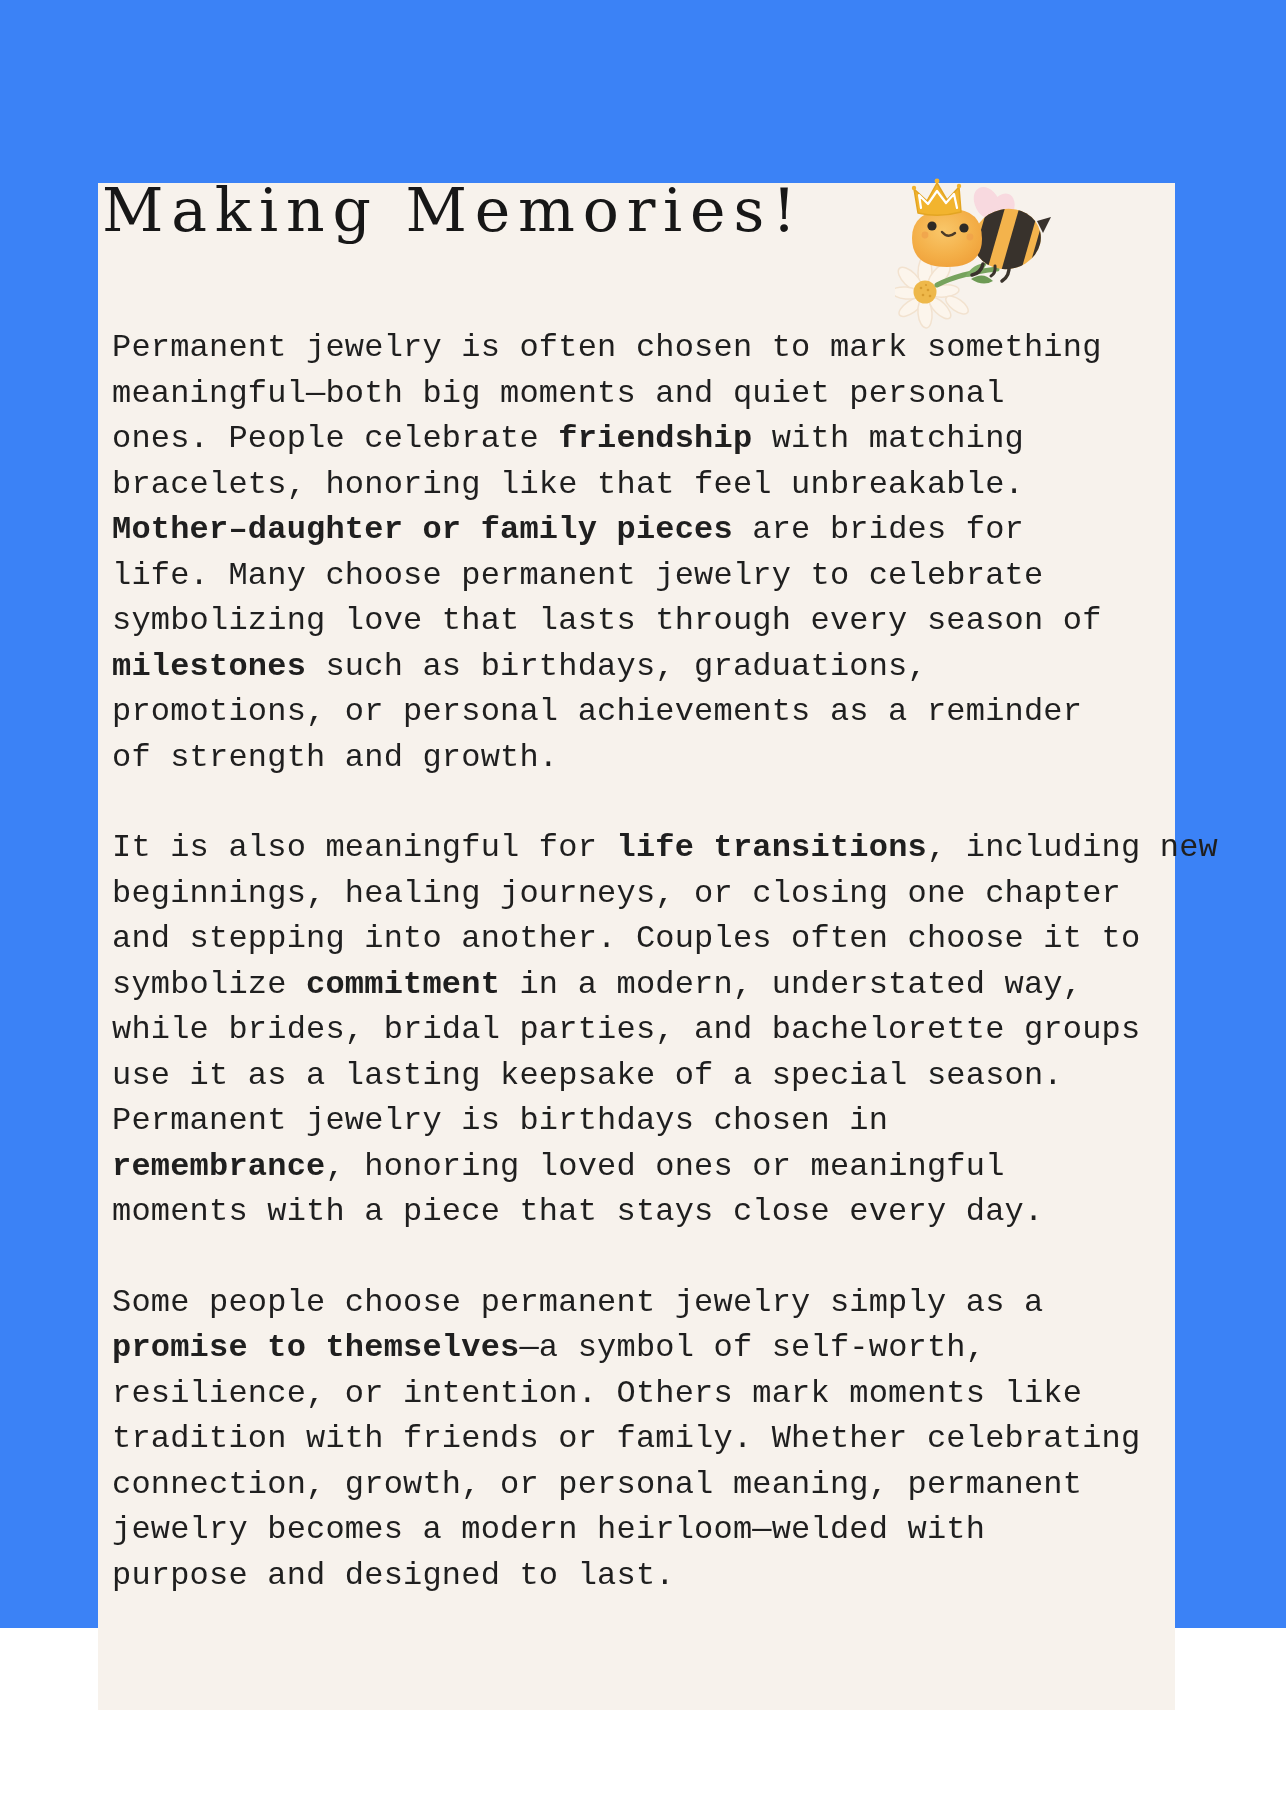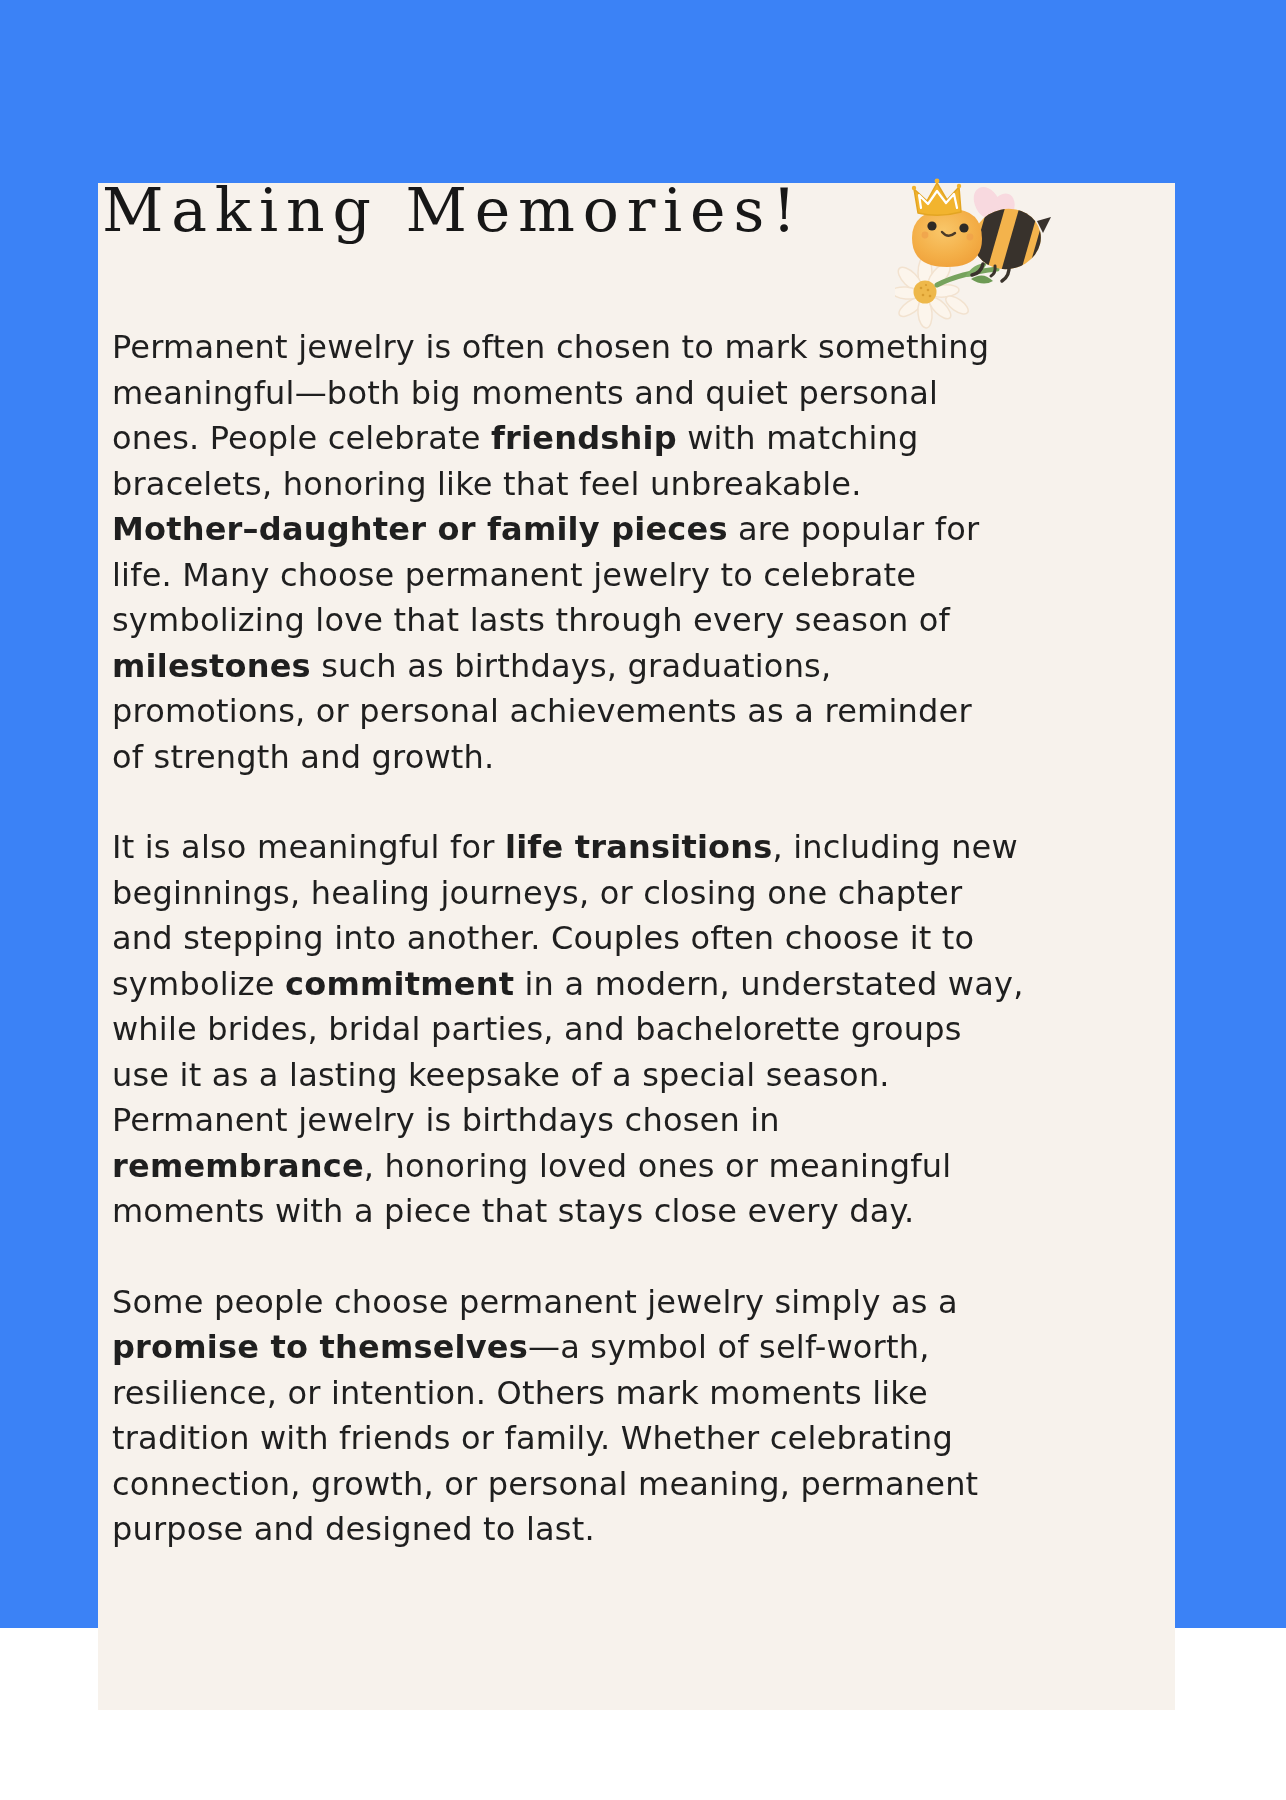--- a/index.html
+++ b/index.html
@@ -133,27 +133,27 @@
 
     <g>
       <path d="M23 50 L19 26 L32 38 L42 20 L52 37 L64 24 L66 49 Q 44 55 23 50 Z" fill="#f2b42e" stroke="#e3a522" stroke-width="1.5" stroke-linejoin="round"></path>
       <path d="M26 45 L24 32 L33 41 L42 28 L51 40 L59 31 L62 45" fill="none" stroke="#ffffff" stroke-width="2.2" stroke-linejoin="round" stroke-linecap="round"></path>
       <circle cx="19" cy="25" r="2.2" fill="#f2b42e"></circle>
       <circle cx="42" cy="18" r="2.4" fill="#f2b42e"></circle>
       <circle cx="64" cy="23" r="2.2" fill="#f2b42e"></circle>
     </g>
   </svg>
 
-  <div class="body-text" style="color: rgb(31, 31, 31);">
+  <div class="body-text" style="color: rgb(31, 31, 31); font-family: Liberation Mono, monospace;">
       <div class="paragraph">
         <div class="line"><span>Permanent jewelry is often chosen to mark something</span></div>
         <div class="line"><span>meaningful—both big moments and quiet personal</span></div>
         <div class="line"><span>ones. People celebrate </span><span class="bold">friendship</span><span> with matching</span></div>
         <div class="line"><span>bracelets, honoring like that feel unbreakable.</span></div>
-        <div class="line"><span class="bold">Mother–daughter or family pieces</span><span> are popular for</span></div>
+        <div class="line"><span class="bold">Mother–daughter or family pieces</span><span> are brides for</span></div>
         <div class="line"><span>life. Many choose permanent jewelry to celebrate</span></div>
         <div class="line"><span>symbolizing love that lasts through every season of</span></div>
         <div class="line"><span class="bold">milestones</span><span> such as birthdays, graduations,</span></div>
         <div class="line"><span>promotions, or personal achievements as a reminder</span></div>
         <div class="line"><span>of strength and growth.</span></div>
       </div>
       <div class="paragraph">
         <div class="line"><span>It is also meaningful for </span><span class="bold">life transitions</span><span>, including new</span></div>
         <div class="line"><span>beginnings, healing journeys, or closing one chapter</span></div>
         <div class="line"><span>and stepping into another. Couples often choose it to</span></div>
@@ -163,17 +163,18 @@
         <div class="line"><span>Permanent jewelry is birthdays chosen in</span></div>
         <div class="line"><span class="bold">remembrance</span><span>, honoring loved ones or meaningful</span></div>
         <div class="line"><span>moments with a piece that stays close every day.</span></div>
       </div>
       <div class="paragraph">
         <div class="line"><span>Some people choose permanent jewelry simply as a</span></div>
         <div class="line"><span class="bold">promise to themselves</span><span>—a symbol of self-worth,</span></div>
         <div class="line"><span>resilience, or intention. Others mark moments like</span></div>
         <div class="line"><span>tradition with friends or family. Whether celebrating</span></div>
         <div class="line"><span>connection, growth, or personal meaning, permanent</span></div>
+        <div class="line"><span>jewelry becomes a modern heirloom—welded with</span></div>
         <div class="line"><span>purpose and designed to last.</span></div>
       </div>
     </div>
 
 </div>
 
 </body></html>

